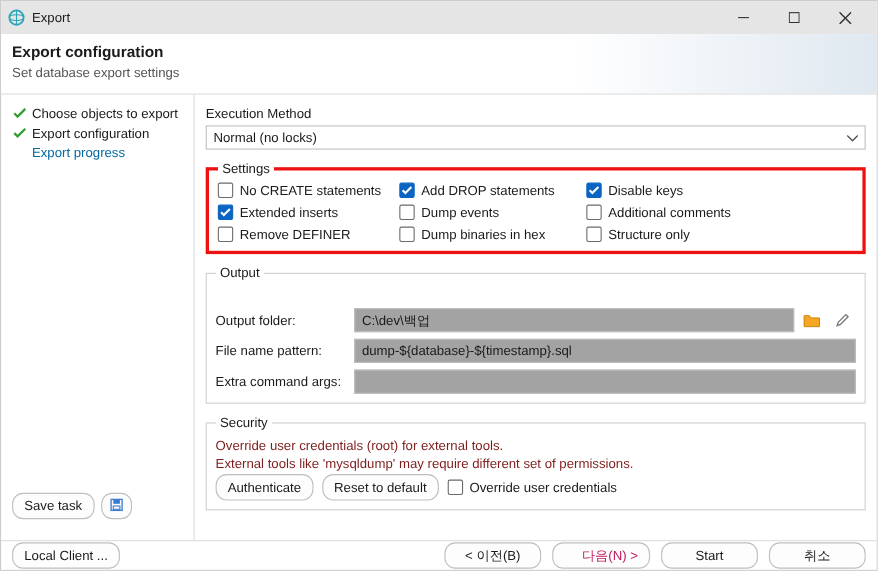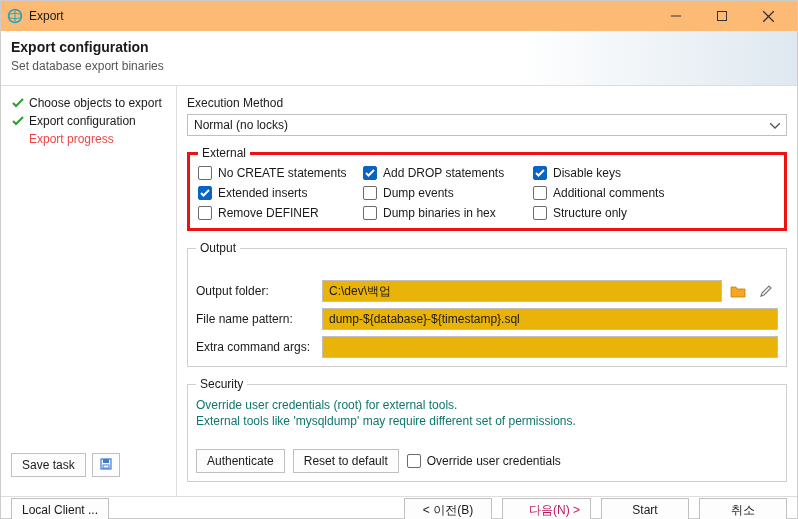--- a/index.html
+++ b/index.html
@@ -1,47 +1,47 @@
 <!DOCTYPE html>
 <html><head>
 <meta charset="utf-8">
 <style>
   * { box-sizing: border-box; }
   html, body { margin: 0; padding: 0; font-family: "Segoe UI", Tahoma, sans-serif; font-size: 12px; color: #1a1a1a; background: #fff; }
   .window { width: 798px; height: 519px; display: flex; flex-direction: column; border: 1px solid #ccc; background: #fff; }
-  .titlebar { height: 30px; display: flex; align-items: center; padding: 14px 6px; background: #fdba74; }
+  .titlebar { height: 30px; display: flex; align-items: center; padding: 14px 6px; background: #e5e5e5; }
   .titlebar .app-icon { width: 16px; height: 16px; margin-right: 6px; }
   .titlebar .title { flex: 0 0 auto; }
   .titlebar .spacer { flex: 1; }
   .win-btn { width: 46px; height: 30px; display: flex; align-items: center; justify-content: center; }
   .header { padding: 8px 10px 12px 10px; border-bottom: 1px solid #ddd; background: linear-gradient(to right, #ffffff 0%, #ffffff 65%, #dfe8f0 100%); }
   .header h1 { margin: 0 0 4px 0; font-size: 14px; font-weight: 600; }
   .header .sub { color: #555; }
   .body { flex: 1; display: flex; overflow: hidden; }
   .sidebar { width: 176px; border-right: 1px solid #ddd; padding: 8px 4px; }
   .step { display: flex; align-items: flex-end; gap: 4px; padding: 2px 6px; white-space: nowrap; }
   .step .check { width: 14px; height: 14px; flex-shrink: 0; }
-  .step.pending { color: #ef4444; }
+  .step.pending { color: #0369a1; }
   .content { flex: 1; padding: 8px 10px; overflow: auto; }
   .field-label { margin: 2px 0 4px 0; }
   .select { width: 100%; height: 22px; border: 1px solid #bfbfbf; background: #fff; display: flex; align-items: center; padding: 0 6px; position: relative; }
   .select .caret { position: absolute; right: 6px; top: 50%; transform: translateY(-50%); }
   fieldset { border: 1px solid #cfcfcf; margin: 10px 0 6px 0; padding: 6px 8px 8px 8px; }
   fieldset.hl { border: 3px solid #e11; }
   legend { padding: 0 4px; }
   .grid3 { display: grid; grid-template-columns: 155px 160px 160px; column-gap: 10px; row-gap: 6px; }
   .chk { display: flex; align-items: flex-start; gap: 6px; }
   .chk .box { width: 14px; height: 14px; border: 1px solid #6b6b6b; border-radius: 2px; display: flex; align-items: center; justify-content: center; background: #fff; flex-shrink: 0; }
   .chk.checked .box { background: #0a64c2; border-color: #0a64c2; }
   .chk.checked .box svg path { stroke: #fff; }
   .output-grid { display: grid; grid-template-columns: 120px 1fr 22px 22px; column-gap: 6px; row-gap: 6px; align-items: center; margin-top: 19px; }
-  .txt { height: 22px; border: 1px solid #bfbfbf; padding: 0 6px; display: flex; align-items: center; background: #eab308; overflow: hidden; }
+  .txt { height: 22px; border: 1px solid #bfbfbf; padding: 0 6px; display: flex; align-items: center; background: #a3a3a3; overflow: hidden; }
   .icon-btn { width: 20px; height: 20px; display: flex; align-items: center; justify-content: center; }
-  fieldset.security .note { color: #0f766e; line-height: 1.35; margin-bottom: 20px; }
-  .btn { height: 24px; border: 1px solid #bfbfbf; background: #fdfdfd; padding: 0 10px; display: inline-flex; align-items: center; justify-content: center; border-radius: 0; }
+  fieldset.security .note { color: #7f1d1d; line-height: 1.35; margin-bottom: 2px; }
+  .btn { height: 24px; border: 1px solid #bfbfbf; background: #fdfdfd; padding: 0 10px; display: inline-flex; align-items: center; justify-content: center; border-radius: 10px; }
   .btn.wide { min-width: 88px; }
   .sec-row { display: flex; align-items: center; gap: 8px; }
   .bottom-left { position: absolute; left: 10px; bottom: 46px; display: flex; gap: 6px; align-items: center; }
   .footer { height: 27px; border-top: 1px solid #ddd; display: flex; align-items: center; justify-content: flex-end; gap: 10px; padding: 0 10px; }
   .footer .left { margin-right: auto; }
   .btn.disabled { color: #be185d; padding-left: 26px; }
   .rel { position: relative; flex: 1; display: flex; flex-direction: column; }
 </style>
 </head>
 <body>
@@ -69,21 +69,21 @@
       </div>
     <div class="win-btn">
         <svg width="11" height="11" viewBox="0 0 10 10">
           <path d="M0 0l10 10M10 0L0 10" stroke="#333" stroke-width="1.2"></path>
         </svg>
       </div>
   </div>
 
   <div class="header">
     <h1>Export configuration</h1>
-    <div class="sub">Set database export binaries</div>
+    <div class="sub">Set database export settings</div>
   </div>
 
   <div class="rel">
     <div class="body">
       <div class="sidebar">
         <div class="step">
           <span class="check"><svg viewBox="0 0 14 14">
                 <path d="M2 7l3 3 7-7" fill="none" stroke="#2e9e2e" stroke-width="2"></path>
               </svg></span>
           <span>Choose objects to export</span>
@@ -103,21 +103,21 @@
       <div class="content">
         <div class="field-label">Execution Method</div>
         <div class="select">
           <span>Normal (no locks)</span>
           <span class="caret"><svg width="10" height="6" viewBox="0 0 10 6">
                 <path d="M0 0l5 5 5-5" fill="none" stroke="#555" stroke-width="1.3"></path>
               </svg></span>
         </div>
 
         <fieldset class="hl">
-          <legend>External</legend>
+          <legend>Settings</legend>
           <div class="grid3">
             <label class="chk">
                 <span class="box">
                   <svg width="10" height="10" viewBox="0 0 10 10">
                     <path d="M1 5l2.5 2.5L9 2" fill="none" stroke="transparent" stroke-width="2"></path>
                   </svg>
                 </span>
                 <span>No CREATE statements</span>
               </label>
             <label class="chk checked">

